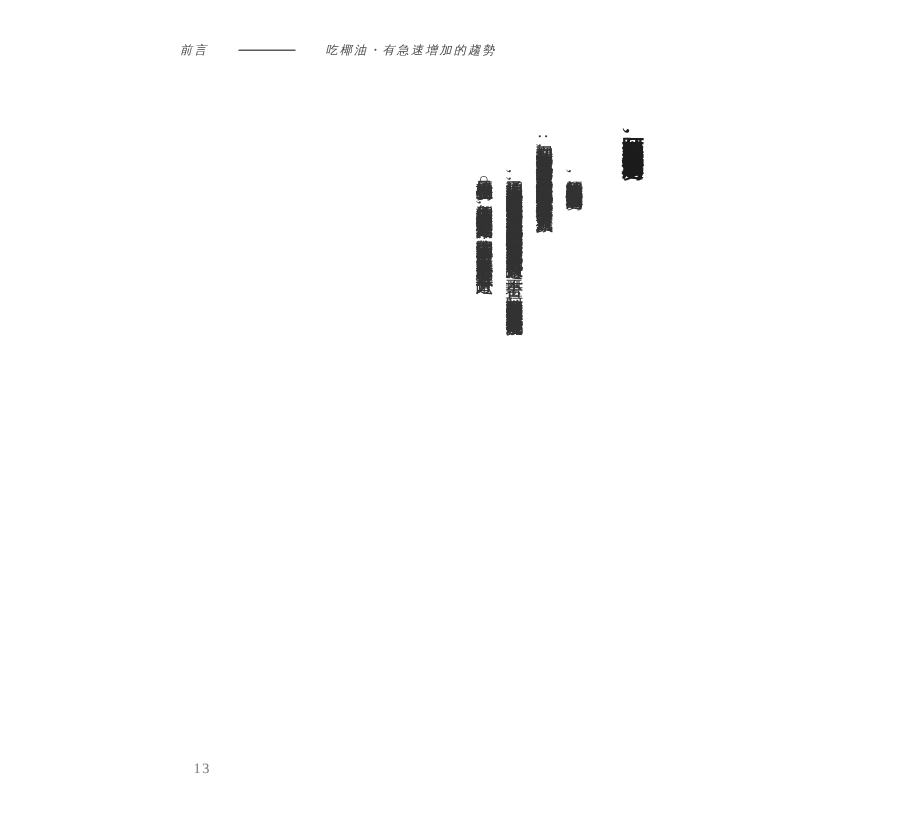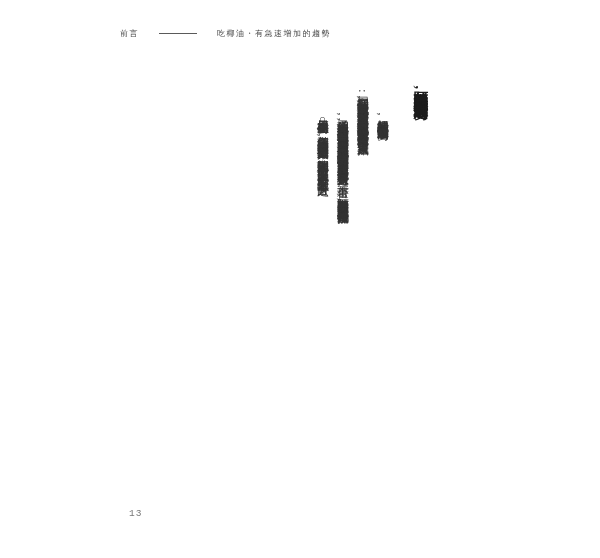--- a/index.html
+++ b/index.html
@@ -15,20 +15,21 @@
     overflow: hidden;
   }
   
   .running-head {
     position: absolute;
     top: 28px; left: 120px;
     display: flex; align-items: center; gap: 20px;
     font-size: 8px; color: #4a4a4a;
     letter-spacing: 1.5px;
     white-space: nowrap;
+    font-style: italic;
   }
   .running-head .rule {
     display: inline-block;
     width: 38px; height: 1px;
     background: #5a5a5a;
   }
   
   .content {
     position: absolute;
     top: 80px; right: 164px;
@@ -57,21 +58,21 @@
     letter-spacing: 0.2px;
   }
   .para.indent { text-indent: 2em; }
   
   .folio {
     position: absolute;
     left: 129px; top: 508px;
     font-size: 9.5px;
     color: #777777;
     letter-spacing: 1px;
-    font-family: Liberation Mono, monospace;
+    font-family: Liberation Serif, serif;
   }
 </style>
 </head>
 <body>
 
 <div class="sheet">
 
   <header class="running-head">
     <span>前言</span>
     <span class="rule"></span>

